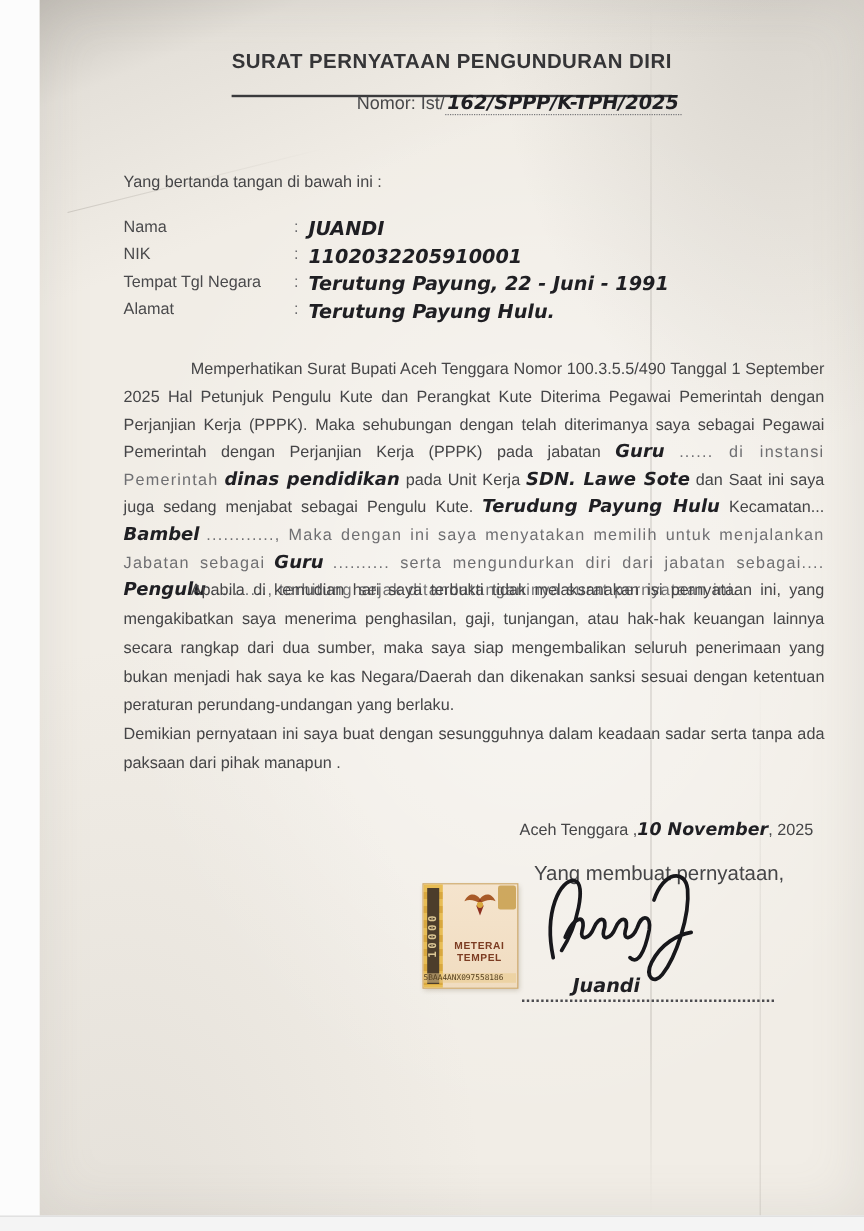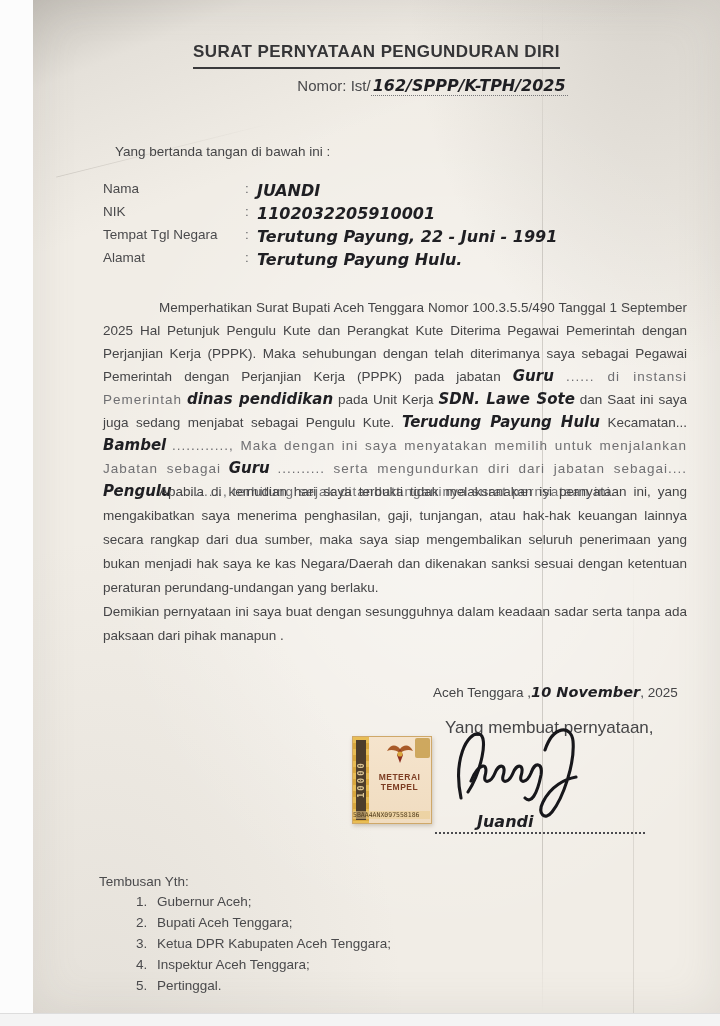--- a/index.html
+++ b/index.html
@@ -26,29 +26,29 @@
   .crease-v2{position:absolute;left:600px;top:55%;width:1px;height:45%;
     background:linear-gradient(rgba(0,0,0,0), rgba(120,114,106,.18) 60%);}
   .crease-d1{position:absolute;left:20px;top:150px;width:220px;height:1px;transform:rotate(-14deg);
     background:linear-gradient(90deg, rgba(120,114,106,.25), rgba(0,0,0,0));}
 
   .abs{position:absolute;}
   .doc-title{
     top:42px;left:0;width:100%;text-align:center;
     font-size:17px;font-weight:bold;color:#353537;letter-spacing:.4px;
   }
-  .doc-title span{border-bottom:2px solid #3a3a3c;padding-bottom:6px;}
+  .doc-title span{border-bottom:2px solid #3a3a3c;padding-bottom:18px;}
   .nomor-line{top:76px;left:0;width:100%;text-align:center;padding-left:112px;box-sizing:border-box;
     font-size:15px;color:#49494b;}
   .hw{
     font-family:"DejaVu Sans", sans-serif;
     font-style:italic;font-weight:600;color:#1f1f23;
   }
   .nomor-line .hw{font-size:16px;border-bottom:1px dotted #77777a;padding:0 2px;}
-  .intro{top:144px;left:82px;font-size:13.5px;}
+  .intro{top:144px;left:70px;font-size:13.5px;}
   .fields{top:181px;left:70px;right:30px;}
   .field-row{display:flex;align-items:flex-start;min-height:23px;font-size:13.5px;}
   .field-label{width:142px;flex:0 0 142px;color:#4a4a4c;}
   .field-colon{width:12px;flex:0 0 12px;color:#6b6b6e;}
   .field-value{font-size:16px;line-height:20px;}
   .para{left:70px;width:584px;font-size:13.5px;text-align:justify;color:#454547;}
   .p1{top:296px;line-height:23px;text-indent:56px;}
   .p1 .hw, .p2 .hw{font-size:15px;}
   .p2{top:480px;line-height:24px;text-indent:56px;}
   .p3{top:600px;line-height:24px;text-indent:0;}
@@ -64,21 +64,21 @@
     border:1px solid #cfa869;box-shadow:1px 2px 4px rgba(90,70,40,.25);}
   .stamp-band{position:absolute;left:0;top:0;bottom:0;width:16px;
     background:repeating-linear-gradient(180deg,#e8bd55 0 6px,#d9a83e 6px 12px);}
   .stamp-band-dark{position:absolute;left:3px;top:3px;bottom:3px;width:10px;background:#4c3d2b;
     display:flex;align-items:center;justify-content:center;}
   .stamp-value{writing-mode:vertical-rl;transform:rotate(180deg);
     font-size:9px;font-weight:bold;color:#dcc795;letter-spacing:2px;font-family:"DejaVu Sans Mono",monospace;}
   .stamp-body{position:absolute;left:17px;top:2px;right:2px;bottom:2px;text-align:center;}
   .stamp-blotch{position:absolute;right:1px;top:1px;width:15px;height:20px;background:#c79d4b;opacity:.85;border-radius:2px;}
   .stamp-word{font-size:8.5px;font-weight:bold;color:#7c3c22;letter-spacing:.5px;line-height:10px;}
-  .stamp-word.first{margin-top:1px;}
+  .stamp-word.first{margin-top:11px;}
   .stamp-serial{position:absolute;left:0;right:1px;bottom:4px;
     font-size:6.5px;color:#55401f;background:rgba(233,203,141,.55);
     font-family:"DejaVu Sans Mono",monospace;letter-spacing:0;white-space:nowrap;overflow:hidden;}
   .garuda{margin-top:2px;}
 
   .signature-svg{position:absolute;left:388px;top:-12px;}
   .name-line{position:absolute;left:402px;top:82px;width:210px;
     border-bottom:2px dotted #4b4b4f;padding:0 0 1px 42px;box-sizing:border-box;}
   .name-line .hw{font-size:16px;}
 
@@ -185,25 +185,15 @@
         <path d="M50 63 C 58 44 68 44 64 58 C 62 66 70 65 74 55 C 78 45 86 46 82 58 C 80 66 88 65 92 55 C 96 45 104 46 100 58 C 98 66 106 65 110 55 C 114 43 122 45 120 57 C 116 77 110 86 104 80"></path>
         <path d="M124 32 C 132 8 150 6 152 23 C 154 46 142 80 131 94 C 124 103 116 96 122 84 C 130 68 144 61 155 59"></path>
       </g>
     </svg>
 
     <div class="name-line">
       <span class="hw">Juandi</span>
     </div>
   </div>
 
-  <div class="abs tembusan">
-    <div class="tembusan-title">Tembusan Yth:</div>
-    <ol>
-      <li>Gubernur Aceh;</li>
-      <li>Bupati Aceh Tenggara;</li>
-      <li>Ketua DPR Kabupaten Aceh Tenggara;</li>
-      <li>Inspektur Aceh Tenggara;</li>
-      <li>Pertinggal.</li>
-    </ol>
-  </div>
 </div>
 
 <div class="bottom-strip"></div>
 
 </body></html>

